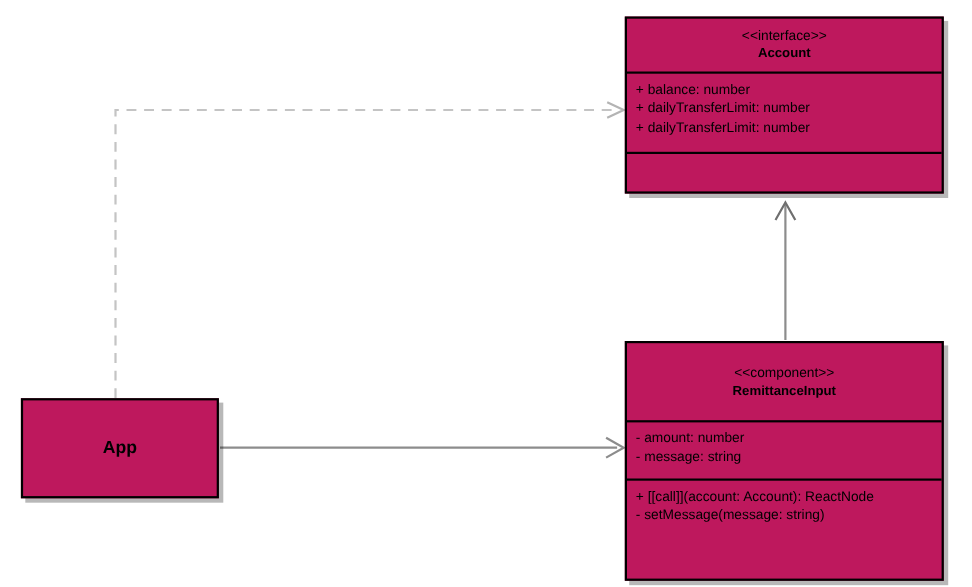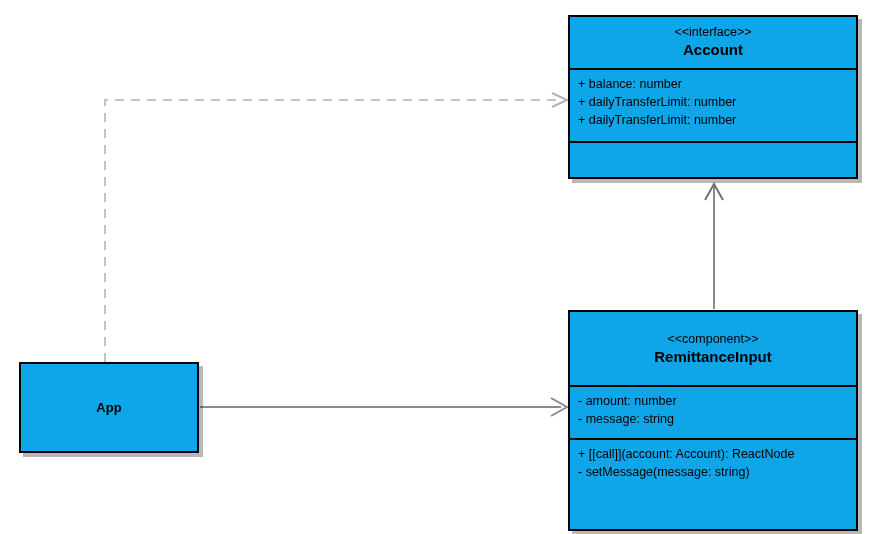--- a/index.html
+++ b/index.html
@@ -23,38 +23,38 @@
     left: 0;
     top: 0;
     width: 884px;
     height: 534px;
     pointer-events: none;
   }
 
   
   .uml-node {
     position: absolute;
-    background: #0ea5e9;
+    background: #be185d;
     border: 2px solid #000000;
     box-sizing: border-box;
     box-shadow: 4px 4px 0 rgba(0,0,0,0.28);
     z-index: 2;
   }
   .uml-header {
     text-align: center;
     padding: 7px 6px 8px 6px;
     line-height: 1.25;
   }
   .stereotype {
     font-size: 12.5px;
     color: #000000;
     display: block;
   }
   .type-name {
-    font-size: 15px;
+    font-size: 12px;
     font-weight: bold;
     color: #000000;
     display: block;
   }
   .uml-compartment {
     border-top: 2px solid #000000;
     padding: 6px 8px 7px 8px;
   }
   .uml-compartment.empty {
     min-height: 22px;
@@ -88,21 +88,21 @@
 
   #node-app {
     left: 19px;
     top: 362px;
     width: 180px;
     height: 91px;
     display: flex;
     align-items: center;
     justify-content: center;
   }
-  #node-app .type-name { font-size: 13px; }
+  #node-app .type-name { font-size: 16px; }
 </style>
 </head>
 <body>
 
 <div id="canvas">
 
   <svg id="edges" viewBox="0 0 884 534" xmlns="http://www.w3.org/2000/svg">
 
     <g>
       <path d="M105,362 L105,100 L560,100" fill="none" stroke="#c4c4c4" stroke-width="2" stroke-dasharray="9,7" stroke-linecap="butt"></path>

